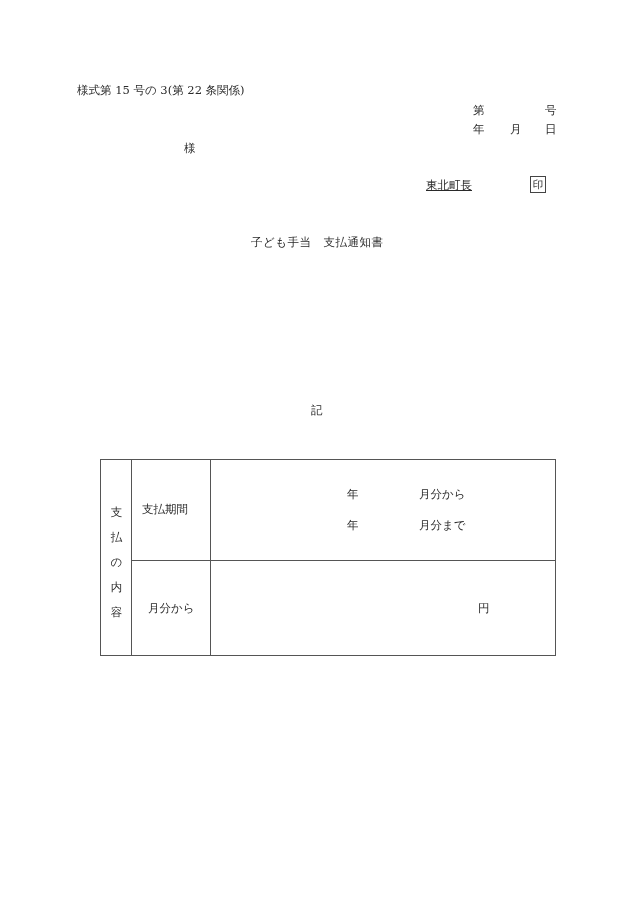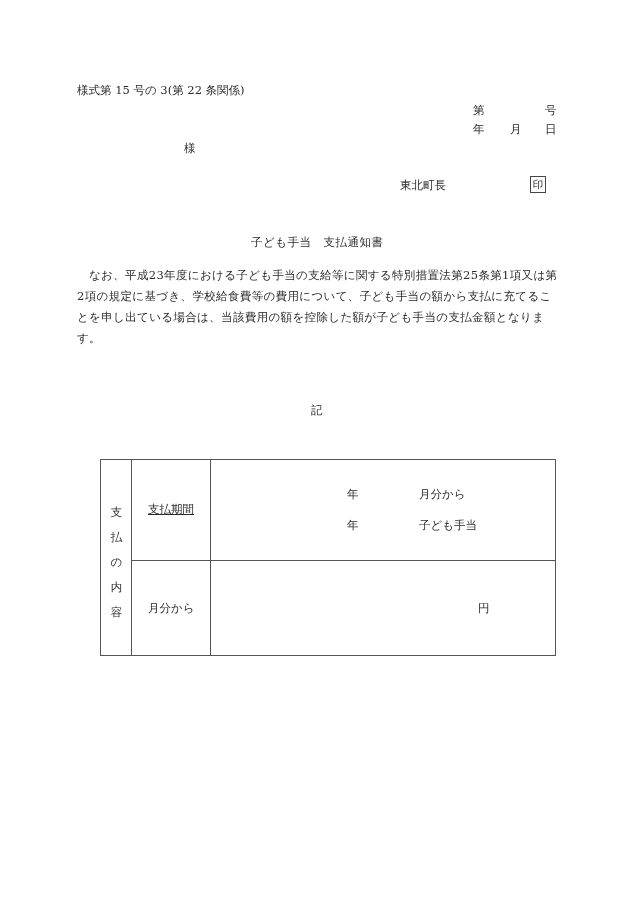--- a/index.html
+++ b/index.html
@@ -24,45 +24,44 @@
 
 <div class="abs" style="left:473px;top:105px;">第</div>
 <div class="abs" style="left:545px;top:105px;">号</div>
 
 <div class="abs" style="left:473px;top:124px;">年</div>
 <div class="abs" style="left:510px;top:124px;">月</div>
 <div class="abs" style="left:545px;top:124px;">日</div>
 
 <div class="abs" style="left:184px;top:143px;">様</div>
 
-<div class="abs" style="left:400px;top:180px;">東北町長</div>
+<div class="abs" style="left:426px;top:180px;text-decoration:underline;">東北町長</div>
 <div class="seal">印</div>
 
 <div class="abs" style="left:251px;top:237px;letter-spacing:0.5px;">子ども手当　支払通知書</div>
 
 <div class="para" style="top:265px;">
-  <p>なお、平成23年度における子ども手当の支給等に関する特別措置法第25条第1項又は第2項の規定に基づき、学校給食費等の費用について、子ども手当の額から支払に充てることを申し出ている場合は、当該費用の額を控除した額が子ども手当の支払金額となります。</p>
 </div>
 
 <div class="abs" style="left:311px;top:405px;">記</div>
 
 <div class="tbl">
   <div class="vline" style="left:30px;"></div>
   <div class="vline" style="left:109px;"></div>
   <div class="hline" style="left:30px;right:0;top:100px;"></div>
 
   <div class="vert">
     <span>支</span>
     <span>払</span>
     <span>の</span>
     <span>内</span>
     <span>容</span>
   </div>
 
-  <div class="abs" style="left:47px;top:44px;text-decoration:underline;">支払期間</div>
+  <div class="abs" style="left:41px;top:44px;">支払期間</div>
   <div class="abs" style="left:246px;top:29px;">年</div>
   <div class="abs" style="left:318px;top:29px;">月分から</div>
   <div class="abs" style="left:246px;top:60px;">年</div>
-  <div class="abs" style="left:318px;top:60px;">子ども手当</div>
+  <div class="abs" style="left:318px;top:60px;">月分まで</div>
 
   <div class="abs" style="left:47px;top:143px;">月分から</div>
   <div class="abs" style="left:377px;top:143px;">円</div>
 </div>
 
 </body></html>

